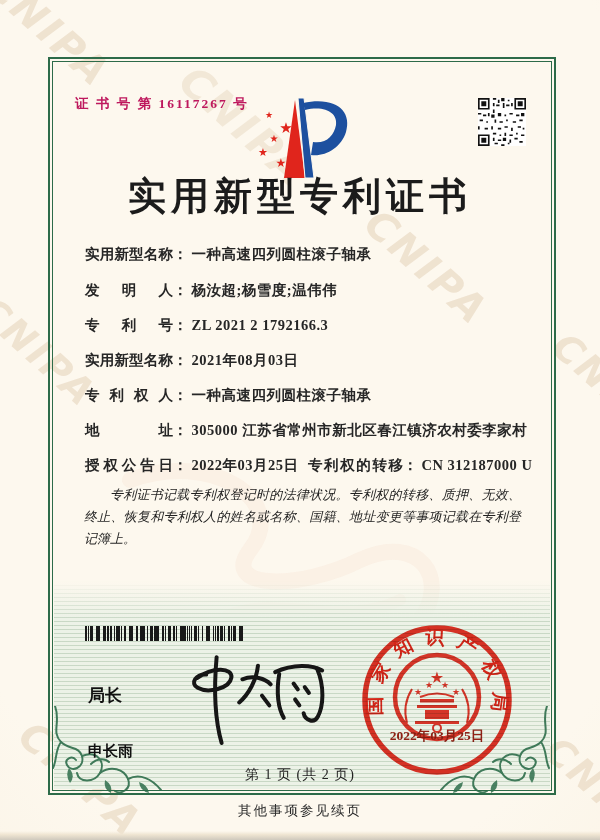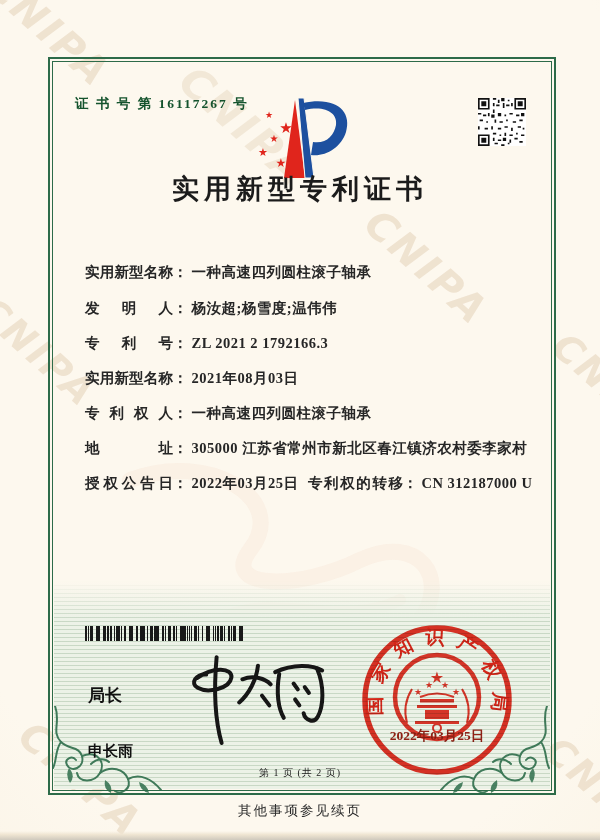--- a/index.html
+++ b/index.html
@@ -30,28 +30,28 @@
     background:linear-gradient(180deg, rgba(236,242,231,0) 0, #ecf2e7 36px);}
   .green-zone::after{content:'';position:absolute;inset:0;
     background:repeating-linear-gradient(180deg, rgba(118,156,120,.30) 0 1px, transparent 1px 4px);
     -webkit-mask-image:linear-gradient(180deg, transparent 0, #000 40px);
             mask-image:linear-gradient(180deg, transparent 0, #000 40px);}
   .flourish{position:absolute;z-index:2;}
   .flourish.left{left:47px;top:706px;}
   .flourish.right{left:437px;top:706px;transform:scaleX(-1);}
   
   .cert-no{position:absolute;left:75px;top:95px;z-index:2;font-size:13.5px;font-weight:600;
-    color:#14532d;letter-spacing:2px;}
+    color:#be185d;letter-spacing:2px;}
   .logo{position:absolute;left:253px;top:94px;z-index:2;}
   .qr{position:absolute;left:478px;top:98px;width:48px;height:48px;z-index:2;}
   .title{position:absolute;left:0;right:0;top:171px;z-index:2;text-align:center;
-    font-size:27px;font-weight:bold;color:#1b1b1b;letter-spacing:5px;}
+    font-size:38px;font-weight:bold;color:#1b1b1b;letter-spacing:5px;}
   
   .field-row{position:absolute;left:85px;right:60px;z-index:2;font-size:14.5px;font-weight:600;
-    color:#262626;white-space:nowrap;margin-top:18px;}
+    color:#262626;white-space:nowrap;}
   .flabel{display:inline-block;width:88px;text-align:justify;text-align-last:justify;
     vertical-align:bottom;}
   .flabel.w2{width:95px;}
   .fcolon{margin-right:4px;}
   .fvalue{letter-spacing:.5px;}
   .subfield{position:absolute;left:223px;top:0;}
   
   .body-text{position:absolute;left:84px;top:484px;width:437px;z-index:2;
     font-size:13px;line-height:22px;font-style:italic;color:#1f1f1f;text-align:justify;}
   .body-text p{margin:0;text-indent:2em;}
@@ -61,21 +61,21 @@
       repeating-linear-gradient(90deg,#191919 0 2px,transparent 2px 3px,#191919 3px 4px,transparent 4px 7px,#191919 7px 8px,transparent 8px 11px),
       repeating-linear-gradient(90deg,#191919 0 1px,transparent 1px 5px,#191919 5px 8px,transparent 8px 13px);}
   .director-title{position:absolute;left:88px;top:684px;z-index:2;font-size:17px;font-weight:bold;color:#111;
     font-family:"Liberation Sans","DejaVu Sans",sans-serif;}
   .director-name{position:absolute;left:88px;top:707px;z-index:2;font-size:15px;font-weight:bold;color:#111;
     font-family:Liberation Serif, serif;margin-top:35px;}
   .signature{position:absolute;left:176px;top:646px;z-index:3;transform:rotate(-2deg);}
   .seal{position:absolute;left:360px;top:623px;width:154px;height:154px;z-index:4;
     mix-blend-mode:multiply;}
   .page-num{position:absolute;left:0;right:0;top:766px;z-index:2;text-align:center;
-    font-size:10px;color:#222;letter-spacing:1px;}
+    font-size:14px;color:#222;letter-spacing:1px;}
   .footer-note{position:absolute;left:0;right:0;top:802px;z-index:2;text-align:center;
     font-size:13.5px;color:#2a2a2a;letter-spacing:2px;}
   .page-edge{position:absolute;left:0;right:0;bottom:0;height:9px;z-index:5;
     background:linear-gradient(180deg,rgba(0,0,0,0) 0,#efe5d2 40%,#cfc9bd 100%);}
 </style>
 </head>
 <body>
 
 <div class="wm wm1">CNIPA</div>
 <div class="wm wm2">CNIPA</div>
@@ -171,20 +171,21 @@
   <span class="flabel">地址</span><span class="fcolon">：</span><span class="fvalue">305000 江苏省常州市新北区春江镇济农村委李家村</span>
 </div>
 <div class="field-row" style="top:456px">
   <span class="flabel">授权公告日</span><span class="fcolon">：</span><span class="fvalue">2022年03月25日</span>
   <span class="subfield">
     <span class="flabel w2">专利权的转移</span><span class="fcolon">：</span><span class="fvalue">CN 312187000 U</span>
   </span>
 </div>
 
 <div class="body-text">
+  <p>专利证书记载专利权登记时的法律状况。专利权的转移、质押、无效、终止、恢复和专利权人的姓名或名称、国籍、地址变更等事项记载在专利登记簿上。</p>
 </div>
 
 <div class="barcode"></div>
 
 <div class="director-title">局长</div>
 <div class="director-name">申长雨</div>
 
 <svg class="signature" width="150" height="100" viewBox="0 0 150 100">
   <g fill="none" stroke="#161616" stroke-width="4" stroke-linecap="round" stroke-linejoin="round">
     <path d="M22,30 C38,19 58,21 56,31 C54,42 32,46 22,40 C14,35 21,26 31,27"></path>

